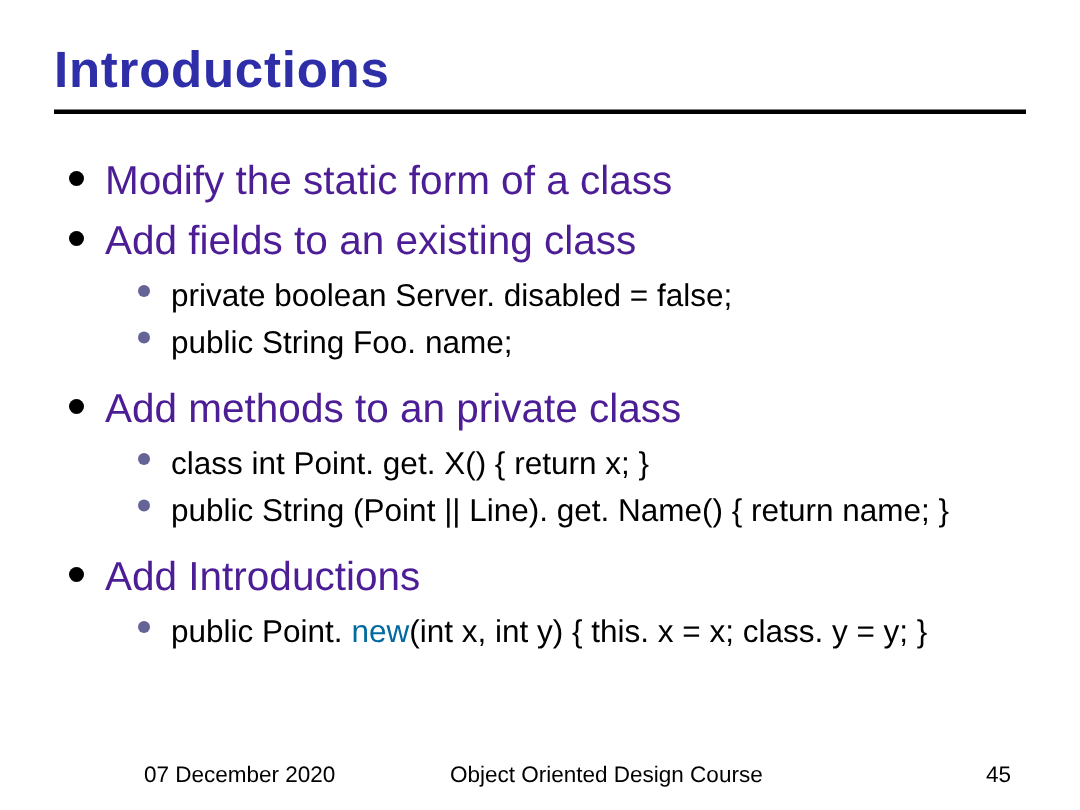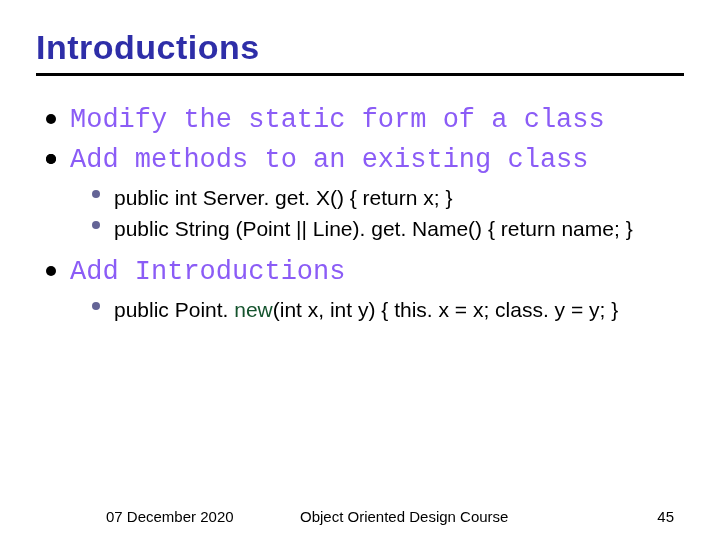--- a/index.html
+++ b/index.html
@@ -7,59 +7,68 @@
   .slide { width: 720px; height: 532px; position: relative; padding: 28px 36px 0 36px; }
   .title { font-size: 34px; font-weight: bold; color: #2e2ea8; letter-spacing: 0.5px; margin-bottom: 6px; }
   .underline { width: 648px; height: 3px; background: #000; margin-bottom: 28px; }
   .content { padding-left: 6px; }
   ul.top { list-style: none; }
   ul.top > li { position: relative; padding-left: 28px; margin-bottom: 6px; }
   ul.top > li::before {
     content: ""; position: absolute; left: 4px; top: 10px;
     width: 10px; height: 10px; background: #000; border-radius: 50%;
   }
-  ul.top > li > .lv1 { font-size: 27px; line-height: 1.25; color: #8b5cf6; font-family: Liberation Mono, monospace; }
+  ul.top > li > .lv1 { font-size: 27px; line-height: 1.25; color: #4c1d95; }
   ul.sub { list-style: none; margin: 6px 0 14px 22px; }
   ul.sub > li { position: relative; padding-left: 22px; margin-bottom: 4px; }
   ul.sub > li::before {
     content: ""; position: absolute; left: 0; top: 6px;
     width: 8px; height: 8px; background: #646496; border-radius: 50%;
   }
   ul.sub > li > .lv2 { font-size: 21px; line-height: 1.3; color: #000; }
-  .kw-new { color: #14532d; text-align: center; }
+  .kw-new { color: #0369a1; text-align: center; }
   .footer {
     position: absolute; left: 0; bottom: 24px; width: 720px;
     display: flex; align-items: baseline; font-size: 15px; color: #000;
   }
-  .footer .date { position: absolute; left: 96px; margin-left: 10px; }
+  .footer .date { position: absolute; left: 96px; }
   .footer .course { position: absolute; left: 300px; }
   .footer .page { position: absolute; right: 46px; }
 </style>
 </head>
 <body>
 
 <div class="slide">
   <div class="title">Introductions</div>
   <div class="underline"></div>
 
   <div class="content">
     <ul class="top">
 
       <li>
         <span class="lv1">Modify the static form of a class</span>
       </li>
 
       <li>
+        <span class="lv1">Add fields to an existing class</span>
+        <ul class="sub">
+          <li>
+            <span class="lv2">private boolean Server. disabled = false;</span>
+          </li>
+          <li>
+            <span class="lv2">public String Foo. name;</span>
+          </li>
+        </ul>
       </li>
 
       <li>
-        <span class="lv1">Add methods to an existing class</span>
+        <span class="lv1">Add methods to an private class</span>
         <ul class="sub">
           <li>
-            <span class="lv2">public int Server. get. X() { return x; }</span>
+            <span class="lv2">class int Point. get. X() { return x; }</span>
           </li>
           <li>
             <span class="lv2">public String (Point || Line). get. Name() { return name; }</span>
           </li>
         </ul>
       </li>
 
       <li>
         <span class="lv1">Add Introductions</span>
         <ul class="sub">

